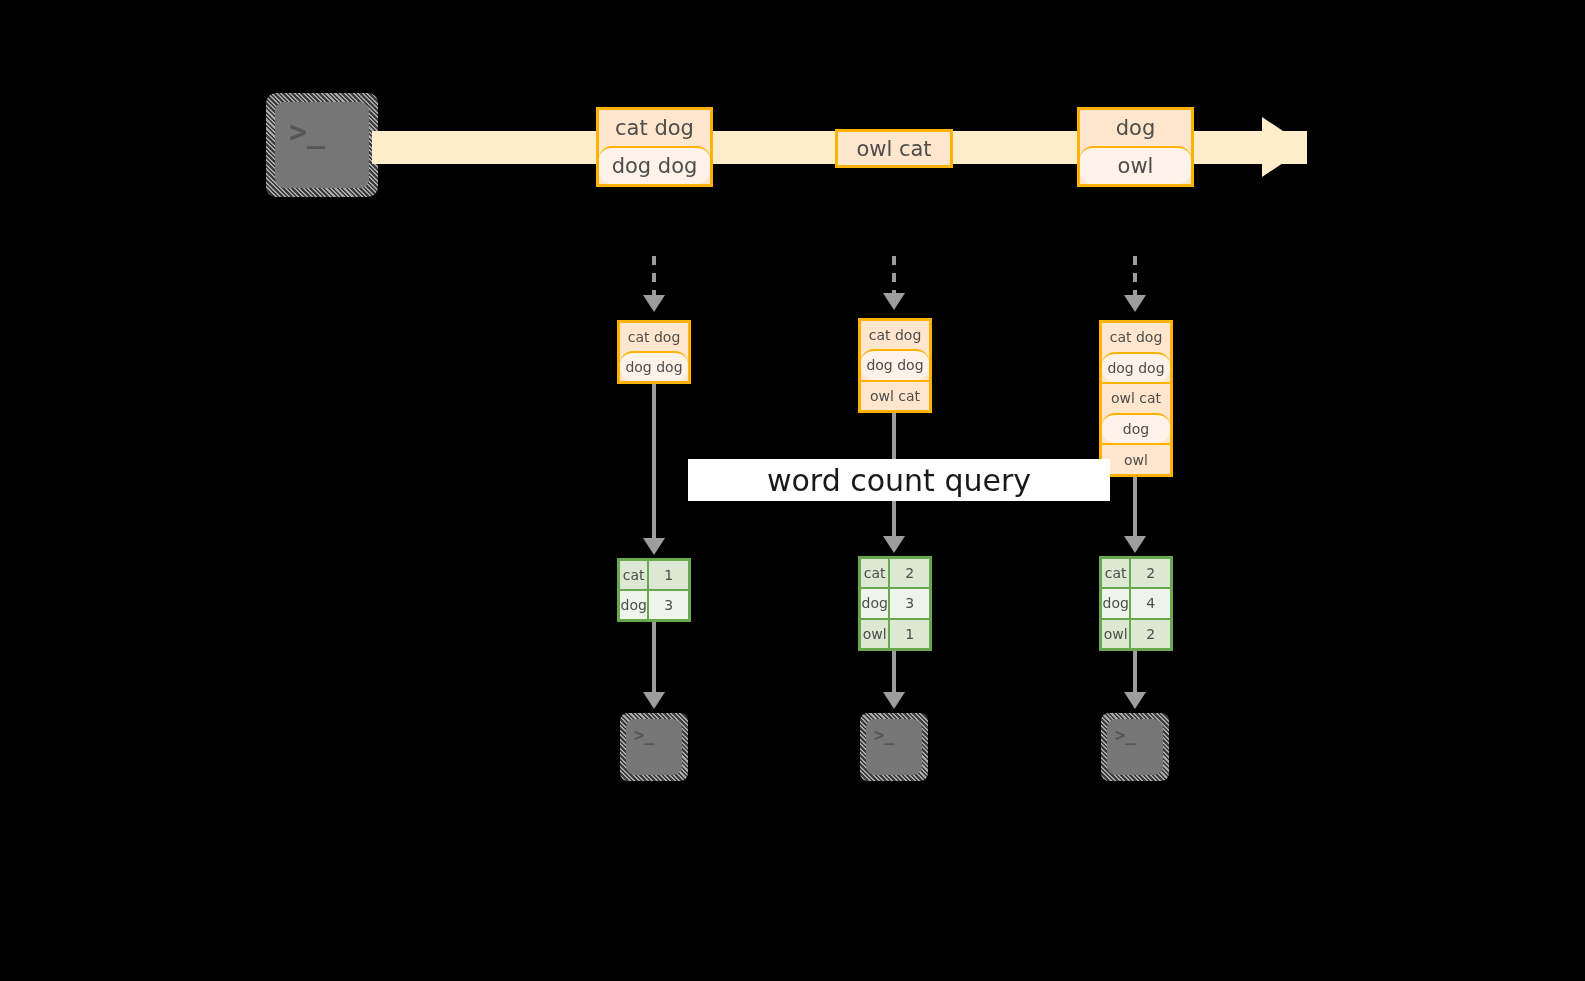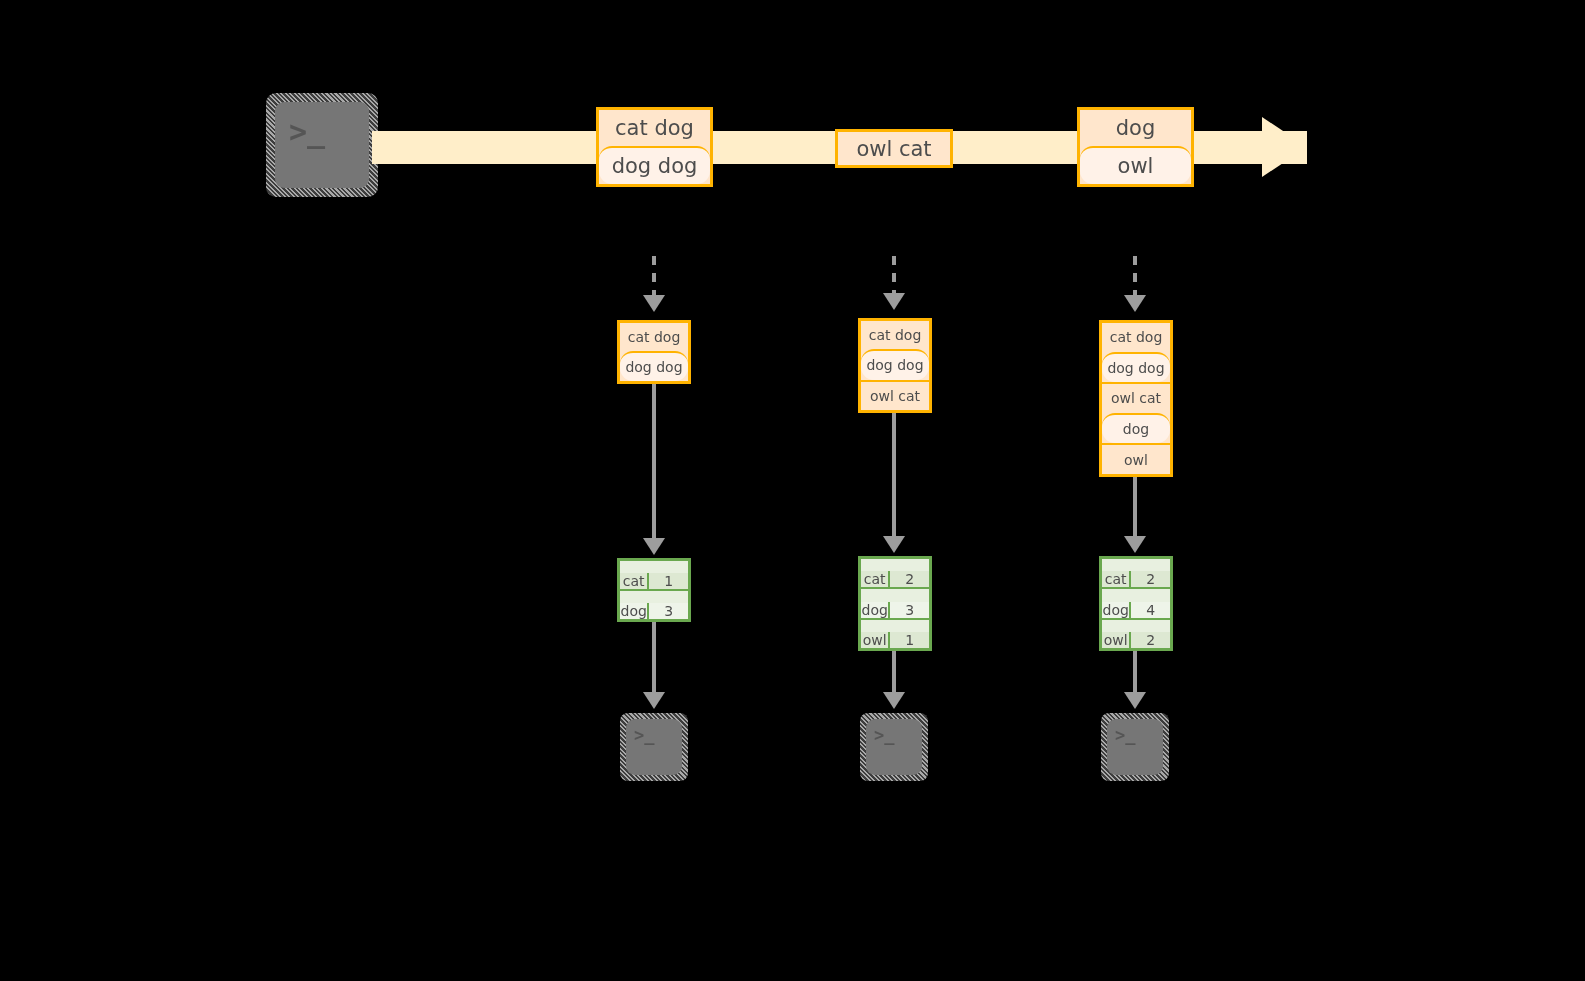--- a/index.html
+++ b/index.html
@@ -86,21 +86,20 @@
     box-sizing: border-box;
     border: 3px solid #6aa84f;
     background: #e8f0e0;
     display: flex;
     flex-direction: column;
   }
   .grow {
     flex: 1 1 auto;
     display: flex;
     box-sizing: border-box;
-    align-items: flex-end;
   }
   .grow + .grow { border-top: 2px solid #6aa84f; }
   .gcell {
     display: flex;
     align-items: center;
     justify-content: center;
     color: #4d4d4d;
     box-sizing: border-box;
   }
   .gcell-word { width: 47px; }
@@ -267,14 +266,17 @@
 
   <div class="arrow-line" style="left:1133px; top:651px; height:44px;"></div>
   <div class="arrow-head" style="left:1124px; top:692px;"></div>
 
   <div class="term" style="left:1101px; top:713px; width:68px; height:68px; border-radius:8px; padding:6px;">
     <div class="term-inner">
       <div class="term-prompt" style="left:8px; top:8px; font-size:17px;">&gt;_</div>
     </div>
   </div>
 
+  <div class="query-band" style="left:688px; top:459px; width:422px; height:42px; font-size:30px;">
+    <span>word count query</span>
+  </div>
 
 </div>
 
 </body></html>

